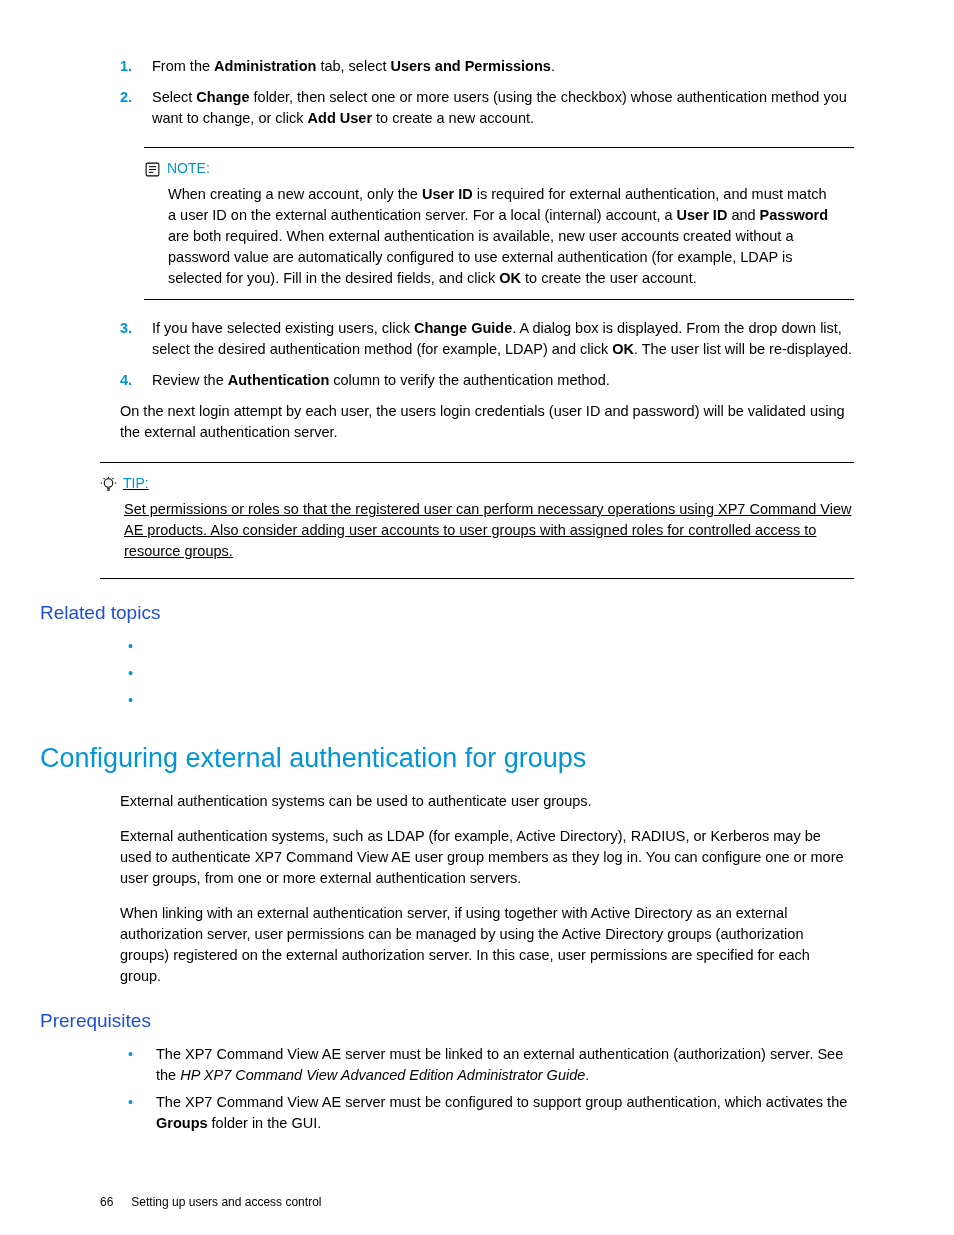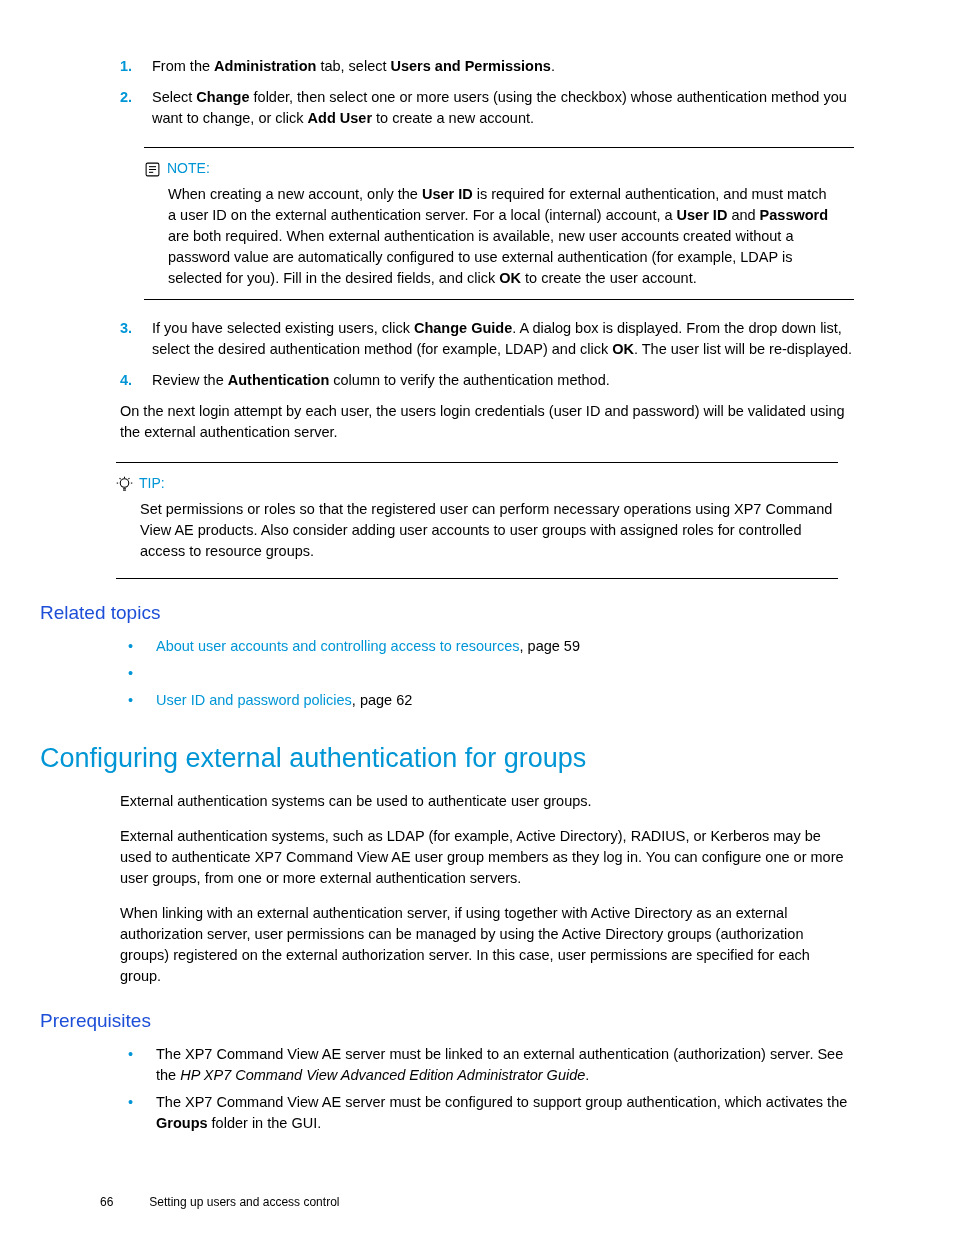--- a/index.html
+++ b/index.html
@@ -37,22 +37,23 @@
   }
   .callout {
     border-top: 1px solid #000;
     border-bottom: 1px solid #000;
     margin: 18px 0 18px 24px;
     padding: 10px 20px 10px 0;
   }
   .callout-wide {
     border-top: 1px solid #000;
     border-bottom: 1px solid #000;
-    margin: 18px 16px;
+    margin: 18px 0;
     padding: 10px 0 16px 0;
+    text-decoration: underline;
   }
   .callout-header {
     display: flex;
     align-items: flex-end;
     margin-bottom: 6px;
   }
   .callout-header .icon {
     margin-right: 6px;
     display: inline-flex;
   }
@@ -100,21 +101,21 @@
     padding-left: 8px;
   }
   .link {
     color: #0096d6;
     text-decoration: none;
   }
   .footer {
     margin-top: 60px;
     font-size: 12px;
     display: flex;
-    gap: 36px;
+    gap: 18px;
   }
   strong { font-weight: bold; }
   em { }
 </style>
 </head>
 <body>
 
 <div class="page">
   <div class="content-indent">
 
@@ -189,28 +190,26 @@
     <div class="callout-body-wide">
       <p class="tight">Set permissions or roles so that the registered user can perform necessary operations using XP7 Command View AE products. Also consider adding user accounts to user groups with assigned roles for controlled access to resource groups.</p>
     </div>
   </div>
 
   <h3 class="subsection">Related topics</h3>
   <div class="content-indent">
     <ul class="bullets">
       <li>
         <span class="dot">•</span>
-        <span><a class="link">About user accounts and controlling access to resources</a><span>, page 59</span></span>
-      </li>
-      <li>
-        <span class="dot">•</span>
-      </li>
-      <li>
-        <span class="dot">•</span>
-        <span><a class="link">User ID and password policies</a><span>, page 62</span></span>
+      </li>
+      <li>
+        <span class="dot">•</span>
+      </li>
+      <li>
+        <span class="dot">•</span>
       </li>
     </ul>
   </div>
 
   <h2 class="section">Configuring external authentication for groups</h2>
   <div class="content-indent">
     <p>External authentication systems can be used to authenticate user groups.</p>
     <p>External authentication systems, such as LDAP (for example, Active Directory), RADIUS, or Kerberos may be used to authenticate XP7 Command View AE user group members as they log in. You can configure one or more user groups, from one or more external authentication servers.</p>
     <p>When linking with an external authentication server, if using together with Active Directory as an external authorization server, user permissions can be managed by using the Active Directory groups (authorization groups) registered on the external authorization server. In this case, user permissions are specified for each group.</p>
   </div>

